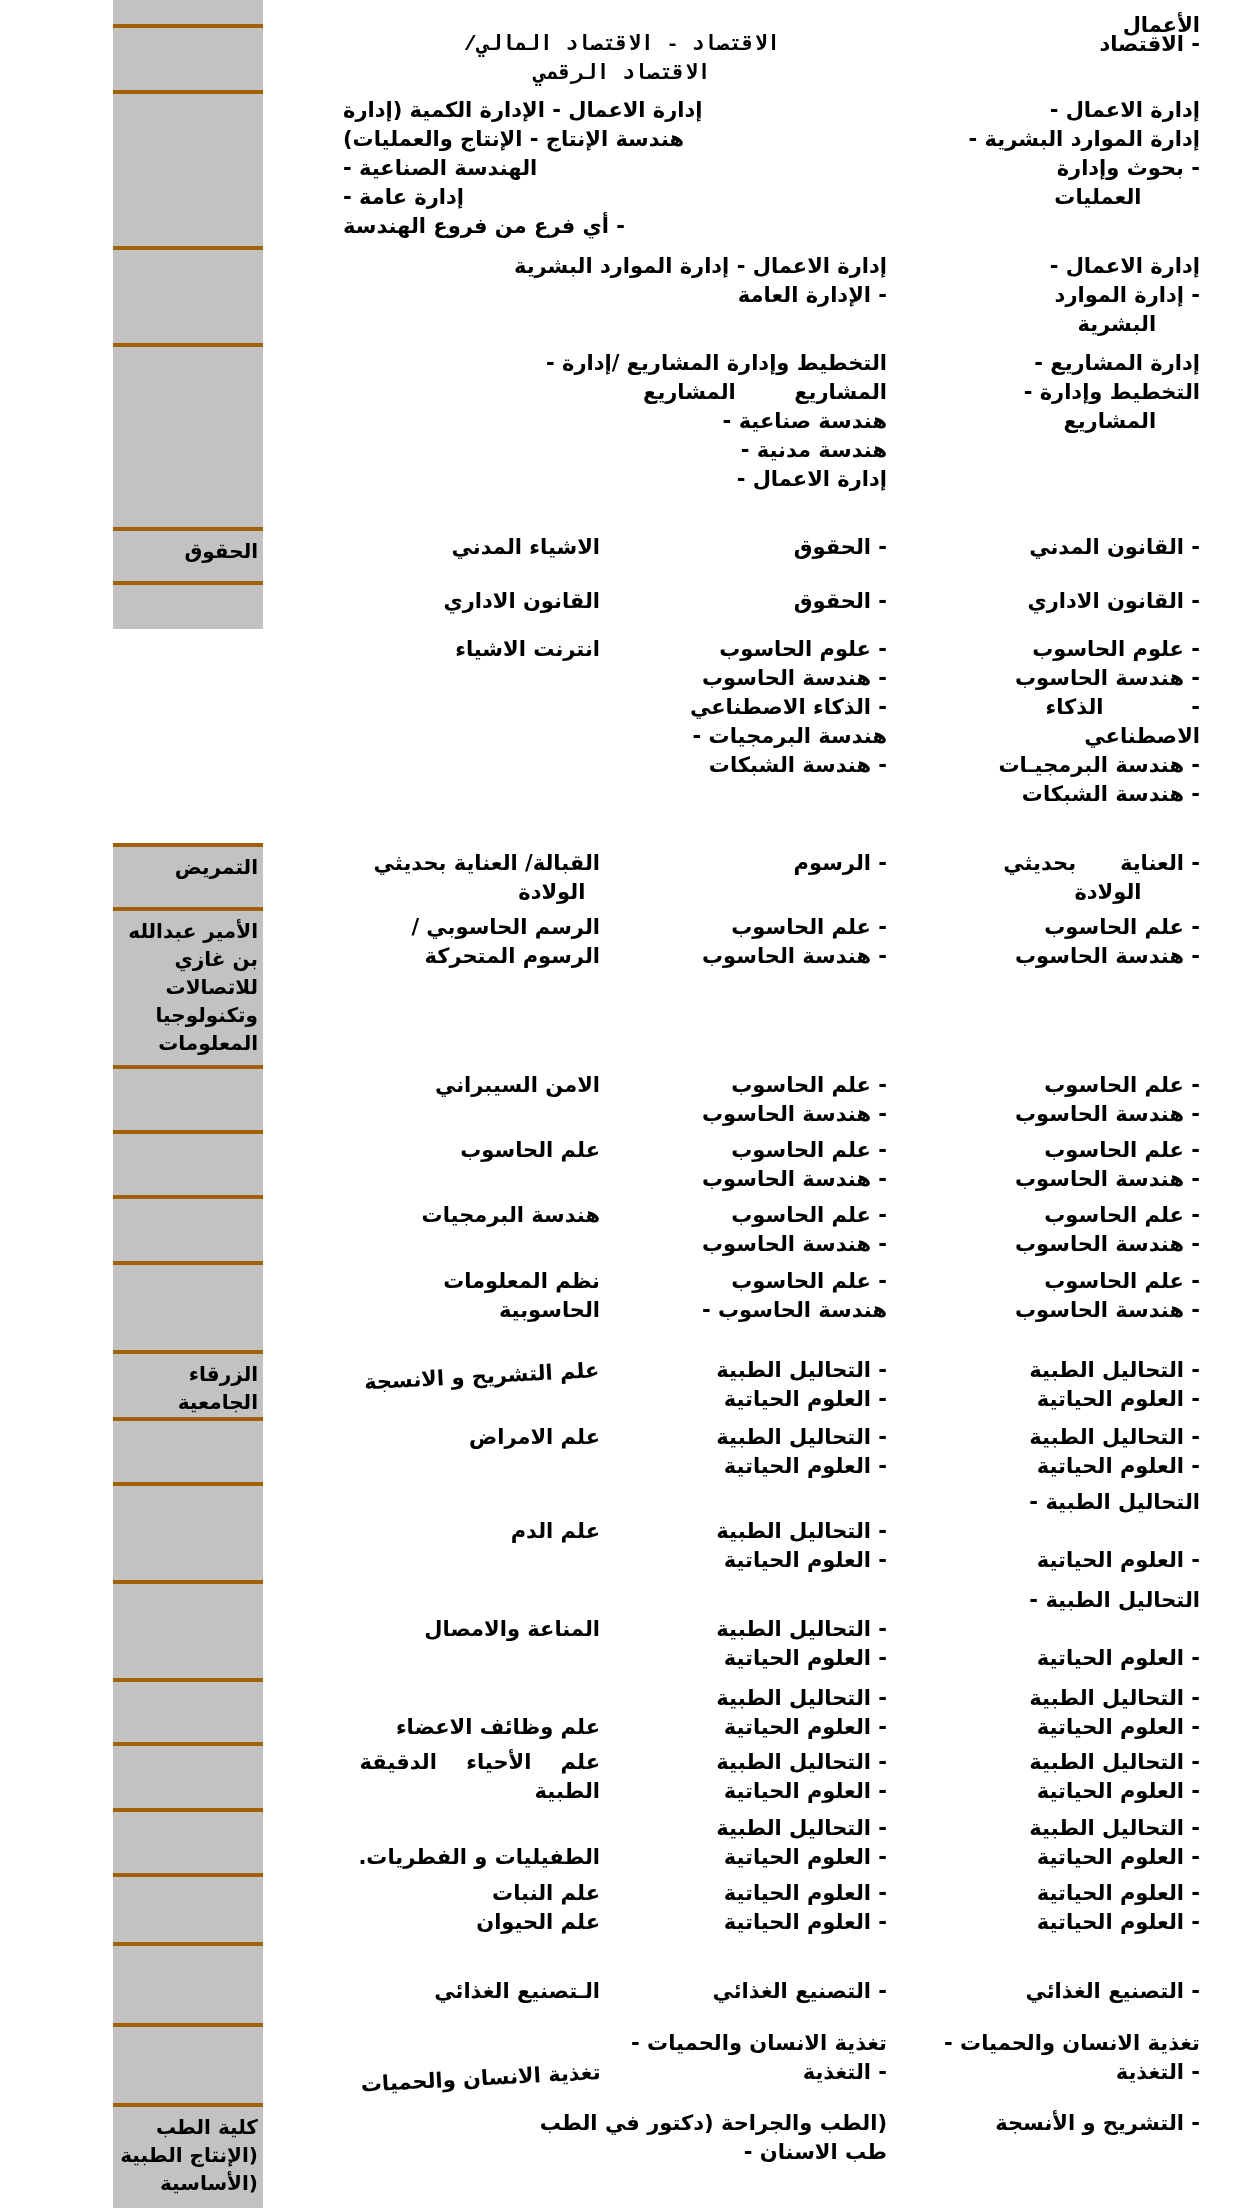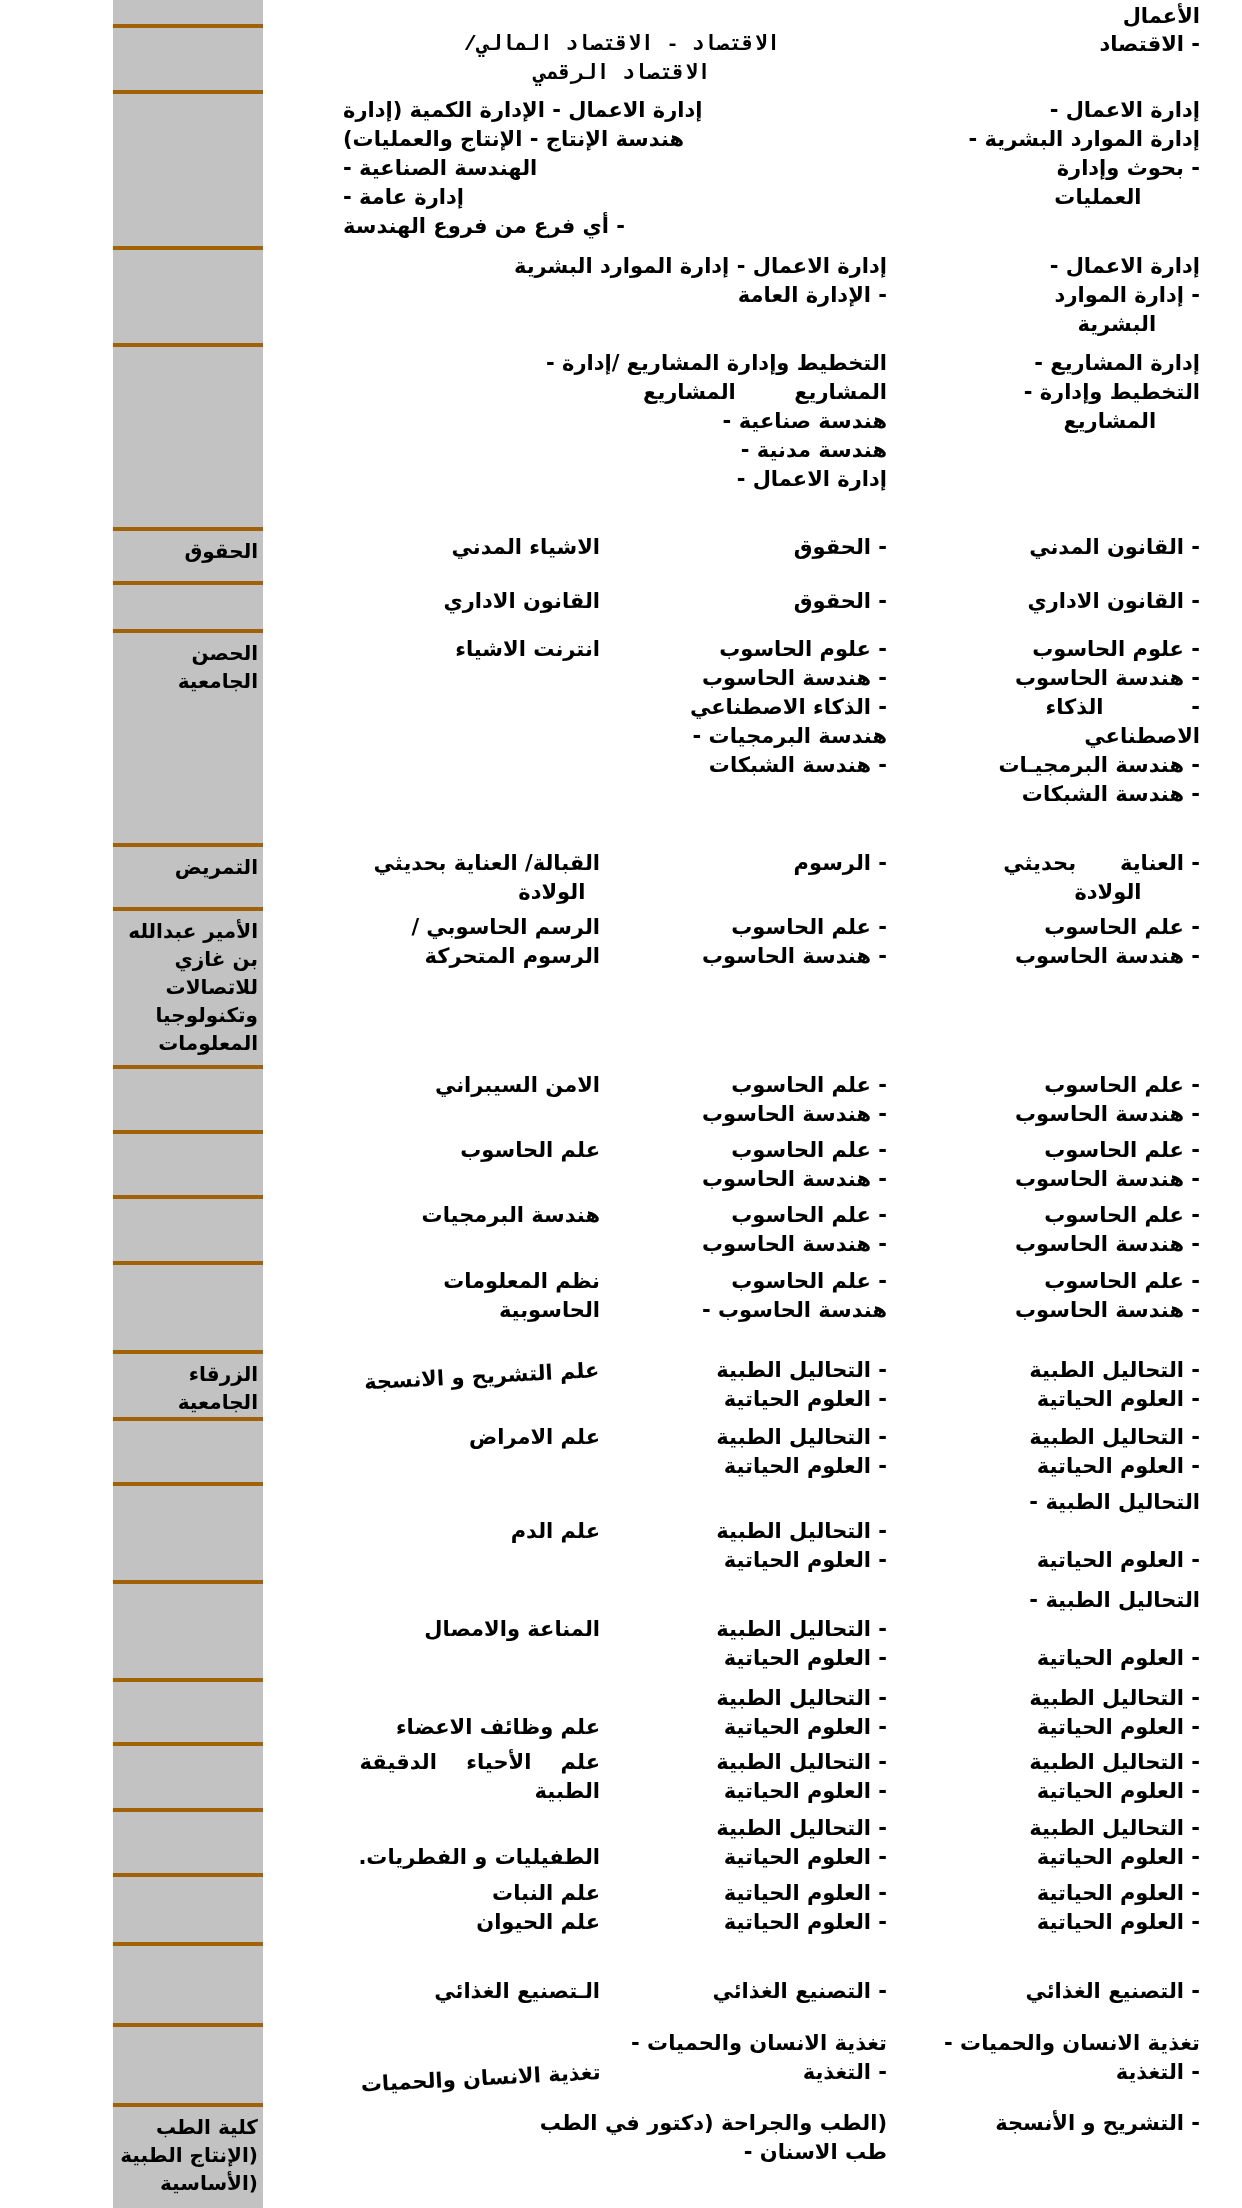--- a/index.html
+++ b/index.html
@@ -37,21 +37,21 @@
     width:150px;flex:none;
     background:#c2c2c2;
     white-space:normal;
     font-size:20px;
     line-height:28px;
     padding:6px 5px 0 4px;
     text-align:right;
     overflow:hidden;
   }
   .row:not(:first-child) .gray{border-top:4px solid #a16207;}
-  .r0 .c1{padding-top:2px;}
+  .r0 .c1{padding-top:11px;}
   
   .wide-left .c2{width:557px;margin-left:-257px;text-align:center;padding-left:14px;font-family:Liberation Mono, monospace;}
   .wide-center .c2{width:557px;margin-left:-257px;text-align:left;}
   .tilt{transform:rotate(-3deg);transform-origin:100% 50%;}
 </style>
 </head>
 <body>
 
 <div id="page">
   <div id="rows">
@@ -128,21 +128,20 @@
 -            الذكاء
 الاصطناعي
 - هندسة البرمجيـات
 - هندسة الشبكات</div>
         <div class="cell c2">- علوم الحاسوب
 - هندسة الحاسوب
 - الذكاء الاصطناعي
 هندسة البرمجيات -
 - هندسة الشبكات</div>
         <div class="cell c3">انترنت الاشياء</div>
-        <div class="cell gray">الحصن الجامعية</div>
       </div>
       <div class="row" style="height: 64px;">
         <div class="sp"></div>
         <div class="cell c1">- العناية      بحديثي
         الولادة</div>
         <div class="cell c2">- الرسوم</div>
         <div class="cell c3">القبالة/ العناية بحديثي
   الولادة</div>
         <div class="cell gray">التمريض</div>
       </div>

